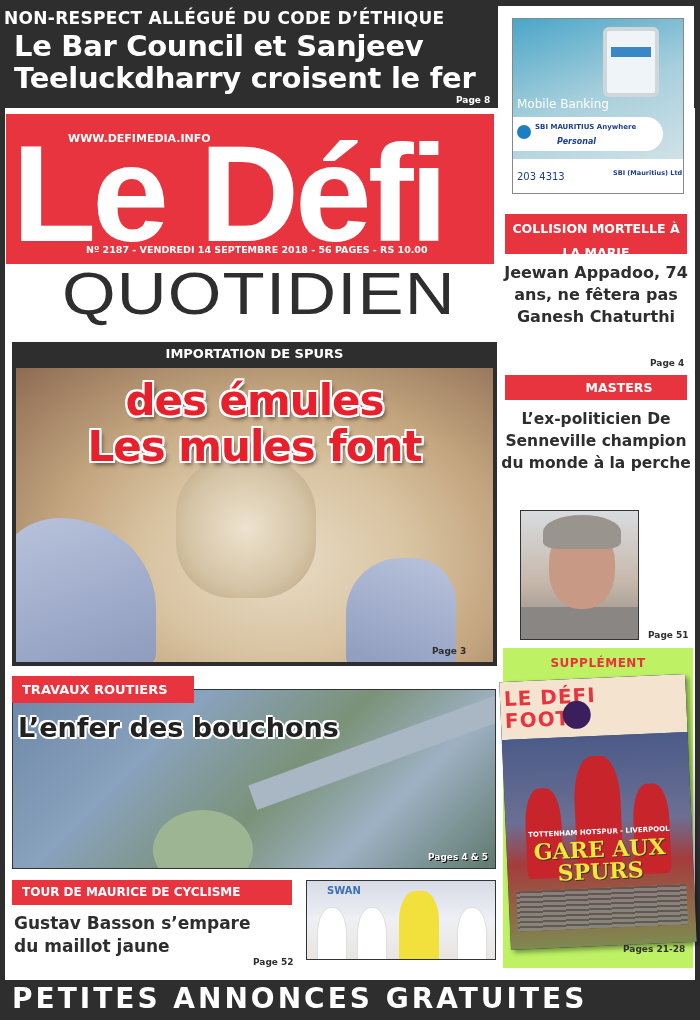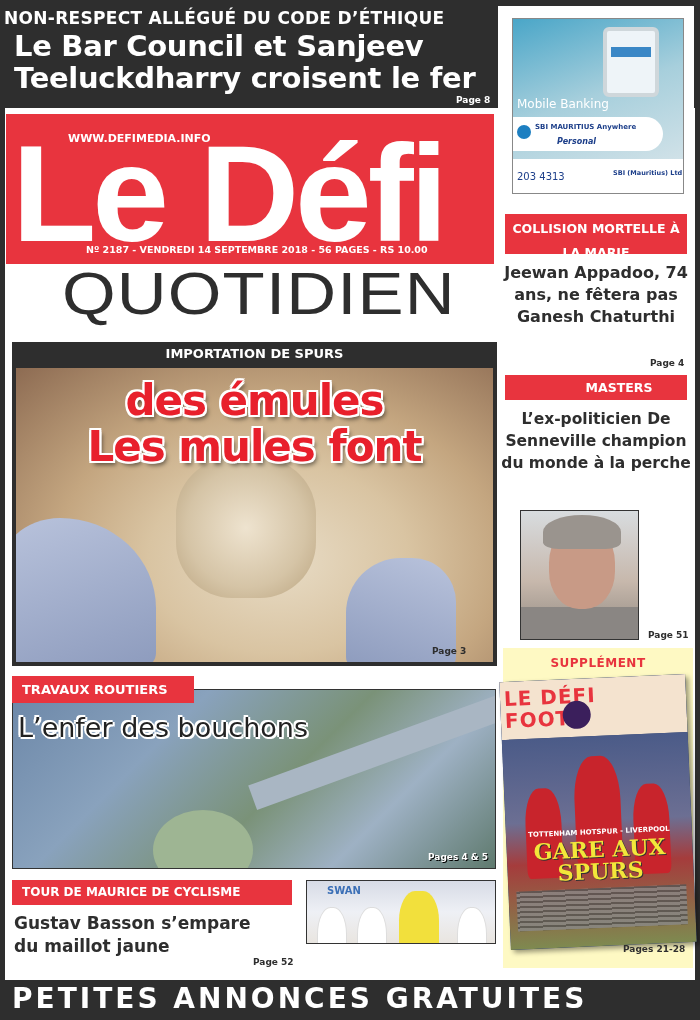--- a/index.html
+++ b/index.html
@@ -44,21 +44,21 @@
   .rc-page4 { left: 650px; top: 358px; font-size: 9px; font-weight: bold; color: #2e2e2e; }
   .rc-tag2 { left: 505px; top: 375px; width: 182px; height: 25px; font-size: 12.5px; line-height: 25px; padding-left: 46px; }
   .rc-head2 { left: 500px; top: 408px; width: 192px; text-align: center; color: #2e2e2e; font-weight: bold; font-size: 15.5px; line-height: 22px; }
   .portrait { left: 520px; top: 510px; width: 119px; height: 130px; background: linear-gradient(180deg, #d8dcdf 0%, #c7b8ac 55%, #8f8880 100%); border: 1px solid #333; overflow: hidden; }
   .portrait-head { left: 28px; top: 14px; width: 66px; height: 84px; border-radius: 45%; background: #c89a86; }
   .portrait-hair { left: 22px; top: 4px; width: 78px; height: 34px; border-radius: 50% 50% 20% 20%; background: #9a948e; }
   .portrait-shirt { left: 0; top: 96px; width: 119px; height: 40px; background: #8a8683; }
   .rc-page51 { left: 648px; top: 630px; font-size: 9px; font-weight: bold; color: #2e2e2e; }
 
   
-  .supp { left: 503px; top: 648px; width: 190px; height: 320px; background: #fef9c3; }
+  .supp { left: 503px; top: 648px; width: 190px; height: 320px; background: #bef264; }
   .supp-label { left: 0; top: 8px; width: 190px; text-align: center; color: #e8343e; font-weight: bold; font-size: 12px; letter-spacing: 0.5px; }
   .supp-cover { left: 2px; top: 30px; width: 186px; height: 268px; background: #2c3f6a; transform: rotate(-2.5deg); overflow: hidden; box-shadow: 3px 3px 5px rgba(0,0,0,0.4); }
   .cover-top { left: 0; top: 0; width: 186px; height: 58px; background: #f4e3cf; }
   .cover-logo { left: 4px; top: 6px; color: #e8343e; font-weight: bold; font-size: 20px; line-height: 22px; letter-spacing: 1px; }
   .cover-pl { left: 62px; top: 22px; width: 28px; height: 28px; border-radius: 50%; background: #3b1f5c; }
   .cover-photo { left: 0; top: 58px; width: 186px; height: 210px; background: linear-gradient(180deg, #4b5b88 0%, #6c6f93 40%, #a53c3c 60%, #7e8a50 100%); }
   .cover-player { background: #c8242c; border-radius: 40% 40% 10% 10%; }
   .cover-match { left: 0; top: 150px; width: 186px; text-align: center; color: #fff; font-weight: bold; font-size: 7px; }
   .cover-title { left: 0; top: 160px; width: 186px; text-align: center; color: #f3e63a; font-family: "DejaVu Serif", serif; font-weight: bold; font-size: 22px; line-height: 22px; text-shadow: 1px 1px 0 #333; }
   .cover-text { left: 8px; top: 210px; width: 170px; height: 40px; background: repeating-linear-gradient(180deg, #555 0 2px, #888 2px 5px); opacity: 0.8; }
@@ -73,29 +73,29 @@
   .lead-glove-r { left: 330px; top: 190px; width: 110px; height: 110px; border-radius: 50% 40% 10% 10%; background: linear-gradient(200deg, #b9c3dc, #8d9bbd); }
   .lead-title { left: 0; top: 10px; width: 477px; text-align: center; color: #e8202c; font-weight: bold; font-size: 42px; line-height: 46px; letter-spacing: -1px;
     text-shadow: 2px 0 0 #fff, -2px 0 0 #fff, 0 2px 0 #fff, 0 -2px 0 #fff, 2px 2px 0 #fff, -2px -2px 0 #fff, 2px -2px 0 #fff, -2px 2px 0 #fff, 3px 4px 4px rgba(0,0,0,0.5); }
   .lead-page { left: 432px; top: 646px; color: #2e2e2e; font-weight: bold; font-size: 9px; }
 
   
   .trav-photo { left: 12px; top: 689px; width: 484px; height: 180px; background: linear-gradient(135deg, #6c87a8 0%, #89a2bd 30%, #7a9278 55%, #9eb1c4 75%, #5f7a6e 100%); border: 1px solid #333; overflow: hidden; }
   .trav-road { left: 230px; top: 40px; width: 320px; height: 26px; background: #a9b6c3; transform: rotate(-20deg); }
   .trav-round { left: 140px; top: 120px; width: 100px; height: 80px; border-radius: 50%; background: #9eb593; }
   .trav-tag { left: 12px; top: 676px; width: 182px; height: 27px; background: #e8343e; color: #fff; font-weight: bold; font-size: 13px; line-height: 27px; padding-left: 10px; }
-  .trav-title { left: 18px; top: 712px; color: #222; font-weight: normal; font-size: 27px;
+  .trav-title { left: 18px; top: 712px; color: #222; font-weight: bold; font-size: 27px;
     text-shadow: 2px 0 0 #fff, -2px 0 0 #fff, 0 2px 0 #fff, 0 -2px 0 #fff, 2px 2px 0 #fff, -2px -2px 0 #fff; }
   .trav-page { left: 428px; top: 852px; color: #fff; font-weight: bold; font-size: 9px; text-shadow: 1px 1px 0 #000; }
 
   
   .cyc-tag { left: 12px; top: 880px; width: 280px; height: 25px; background: #e8343e; color: #fff; font-weight: bold; font-size: 12px; line-height: 25px; padding-left: 10px; }
   .cyc-head { left: 14px; top: 912px; color: #2e2e2e; font-weight: bold; font-size: 17px; line-height: 23px; }
   .cyc-page { left: 253px; top: 957px; color: #2e2e2e; font-weight: bold; font-size: 9px; }
-  .cyc-photo { left: 306px; top: 880px; width: 190px; height: 64px; background: linear-gradient(180deg, #d7dbe6 0%, #eef0f5 50%, #e9e5e0 100%); border: 1px solid #333; overflow: hidden; }
+  .cyc-photo { left: 306px; top: 880px; width: 190px; height: 80px; background: linear-gradient(180deg, #d7dbe6 0%, #eef0f5 50%, #e9e5e0 100%); border: 1px solid #333; overflow: hidden; }
   .cyc-rider { left: 92px; top: 10px; width: 40px; height: 74px; background: #f2e03c; border-radius: 40% 40% 0 0; }
   .cyc-girl { width: 30px; height: 60px; background: #fff; border-radius: 45% 45% 0 0; top: 26px; border: 1px solid #ddd; }
   .cyc-banner { left: 20px; top: 4px; color: #3b6fb6; font-weight: bold; font-size: 10px; }
 
   
   .bottom-title { left: 12px; top: 982px; color: #fff; font-weight: bold; font-size: 28px; letter-spacing: 3px; }
   .bottom-page { left: 614px; top: 1000px; color: #fff; font-weight: bold; font-size: 9px; margin-top: 31px; }
 </style>
 </head>
 <body>

